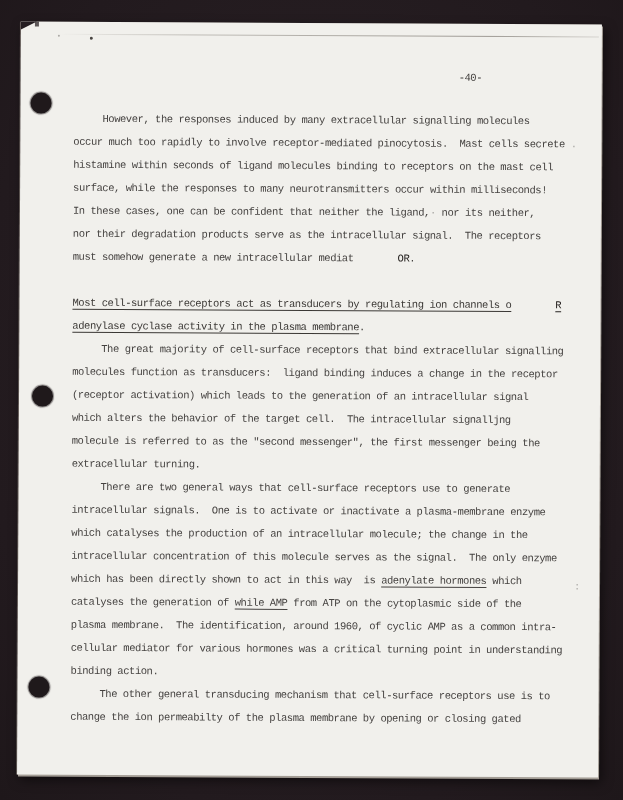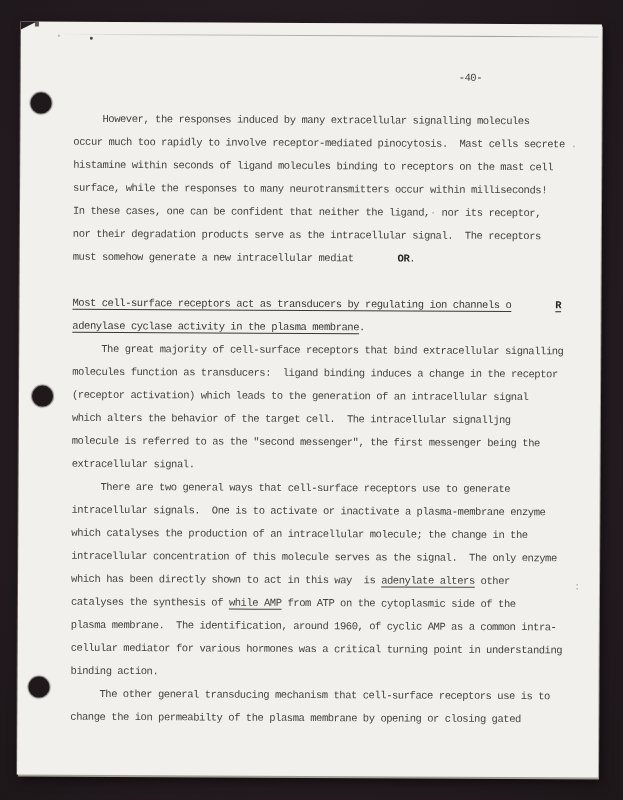--- a/index.html
+++ b/index.html
@@ -47,21 +47,21 @@
     white-space:pre;
   }
   .text-block{
     position:absolute;left:53px;top:86px;width:512px;
     font-size:10.5px;line-height:23px;letter-spacing:-0.45px;color:var(--ink);
   }
   .line{white-space:pre;height:23px;}
   .line.indent{text-indent:29px;}
   .line.heading{color:#3b3835;}
   .u{text-decoration:underline;text-underline-offset:3px;text-decoration-thickness:1px;}
-  .b{font-weight:bold;color:var(--ink-dark);padding-left:44px;}
+  .b{font-weight:normal;color:var(--ink-dark);padding-left:44px;}
   .faint{opacity:0.45;}
   .speck{position:absolute;border-radius:50%;background:#2c2724;}
   .speck.s1{left:69px;top:15px;width:3px;height:3px;opacity:.85;}
   .speck.s2{left:37px;top:13px;width:2px;height:2px;opacity:.35;}
   .stray-mark{
     position:absolute;left:556px;top:551px;
     font-size:10.5px;line-height:23px;color:var(--ink);opacity:.4;white-space:pre;
   }
 </style>
 </head>
@@ -78,38 +78,38 @@
   <div class="hole h2"></div>
   <div class="hole h3"></div>
 
   <div class="page-number">-40-</div>
 
   <div class="text-block">
       <div class="line indent"><span>However, the responses induced by many extracellular signalling molecules</span></div>
       <div class="line"><span>occur much too rapidly to involve receptor-mediated pinocytosis.  Mast cells secrete</span><span class="faint"> .</span></div>
       <div class="line"><span>histamine within seconds of ligand molecules binding to receptors on the mast cell</span></div>
       <div class="line"><span>surface, while the responses to many neurotransmitters occur within milliseconds!</span></div>
-      <div class="line"><span>In these cases, one can be confident that neither the ligand,</span><span class="faint">·</span><span> nor its receptor,</span></div>
+      <div class="line"><span>In these cases, one can be confident that neither the ligand,</span><span class="faint">·</span><span> nor its neither,</span></div>
       <div class="line"><span>nor their degradation products serve as the intracellular signal.  The receptors</span></div>
       <div class="line"><span>must somehow generate a new intracellular mediat</span><span class="b">OR</span><span>.</span></div>
       <div class="line">&nbsp;</div>
       <div class="line heading"><span class="u">Most cell-surface receptors act as transducers by regulating ion channels o</span><span class="b u">R</span></div>
       <div class="line heading"><span class="u">adenylase cyclase activity in the plasma membrane</span><span>.</span></div>
       <div class="line indent"><span>The great majority of cell-surface receptors that bind extracellular signalling</span></div>
       <div class="line"><span>molecules function as transducers:  ligand binding induces a change in the receptor</span></div>
       <div class="line"><span>(receptor activation) which leads to the generation of an intracellular signal</span></div>
       <div class="line"><span>which alters the behavior of the target cell.  The intracellular signalljng</span></div>
       <div class="line"><span>molecule is referred to as the "second messenger", the first messenger being the</span></div>
-      <div class="line"><span>extracellular signal.</span></div>
+      <div class="line"><span>extracellular turning.</span></div>
       <div class="line indent"><span>There are two general ways that cell-surface receptors use to generate</span></div>
       <div class="line"><span>intracellular signals.  One is to activate or inactivate a plasma-membrane enzyme</span></div>
       <div class="line"><span>which catalyses the production of an intracellular molecule; the change in the</span></div>
       <div class="line"><span>intracellular concentration of this molecule serves as the signal.  The only enzyme</span></div>
-      <div class="line"><span>which has been directly shown to act in this way  is </span><span class="u">adenylate alters</span><span> other</span></div>
-      <div class="line"><span>catalyses the synthesis of </span><span class="u">while AMP</span><span> from ATP on the cytoplasmic side of the</span></div>
+      <div class="line"><span>which has been directly shown to act in this way  is </span><span class="u">adenylate hormones</span><span> which</span></div>
+      <div class="line"><span>catalyses the generation of </span><span class="u">while AMP</span><span> from ATP on the cytoplasmic side of the</span></div>
       <div class="line"><span>plasma membrane.  The identification, around 1960, of cyclic AMP as a common intra-</span></div>
       <div class="line"><span>cellular mediator for various hormones was a critical turning point in understanding</span></div>
       <div class="line"><span>binding action.</span></div>
       <div class="line indent"><span>The other general transducing mechanism that cell-surface receptors use is to</span></div>
       <div class="line"><span>change the ion permeabilty of the plasma membrane by opening or closing gated</span></div>
     </div>
 
   <div class="stray-mark">:</div>
 </div>
 

